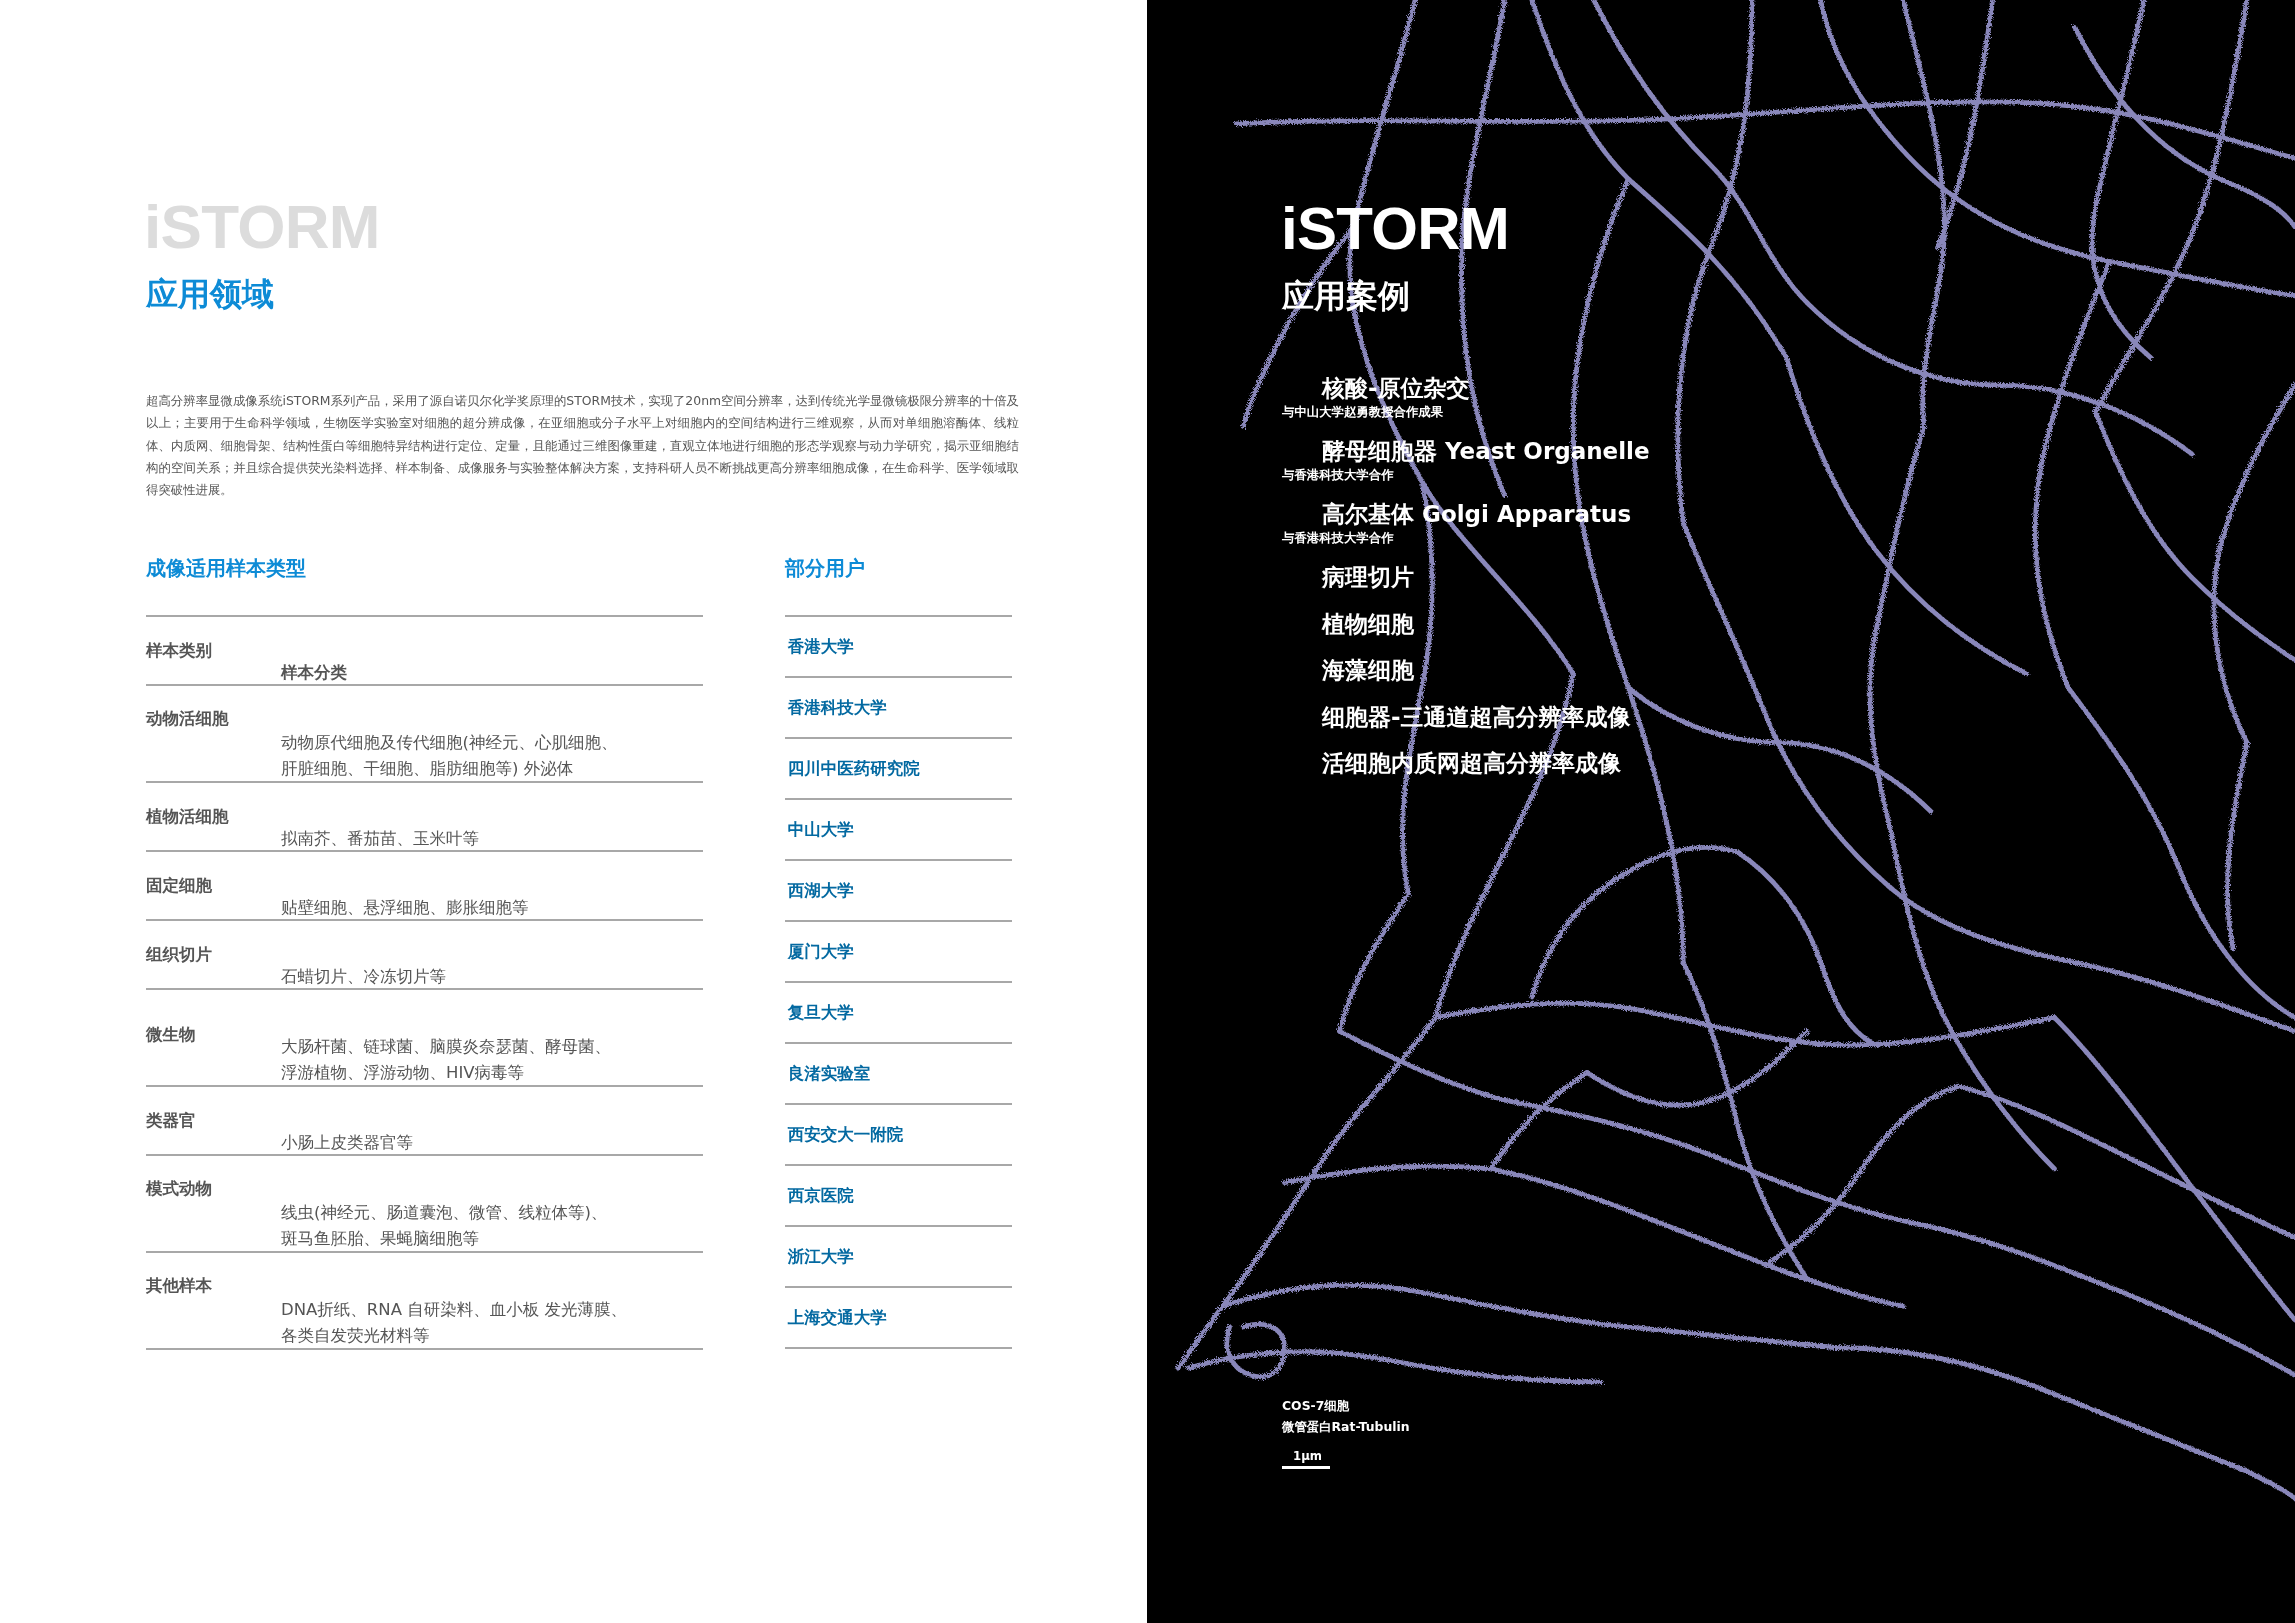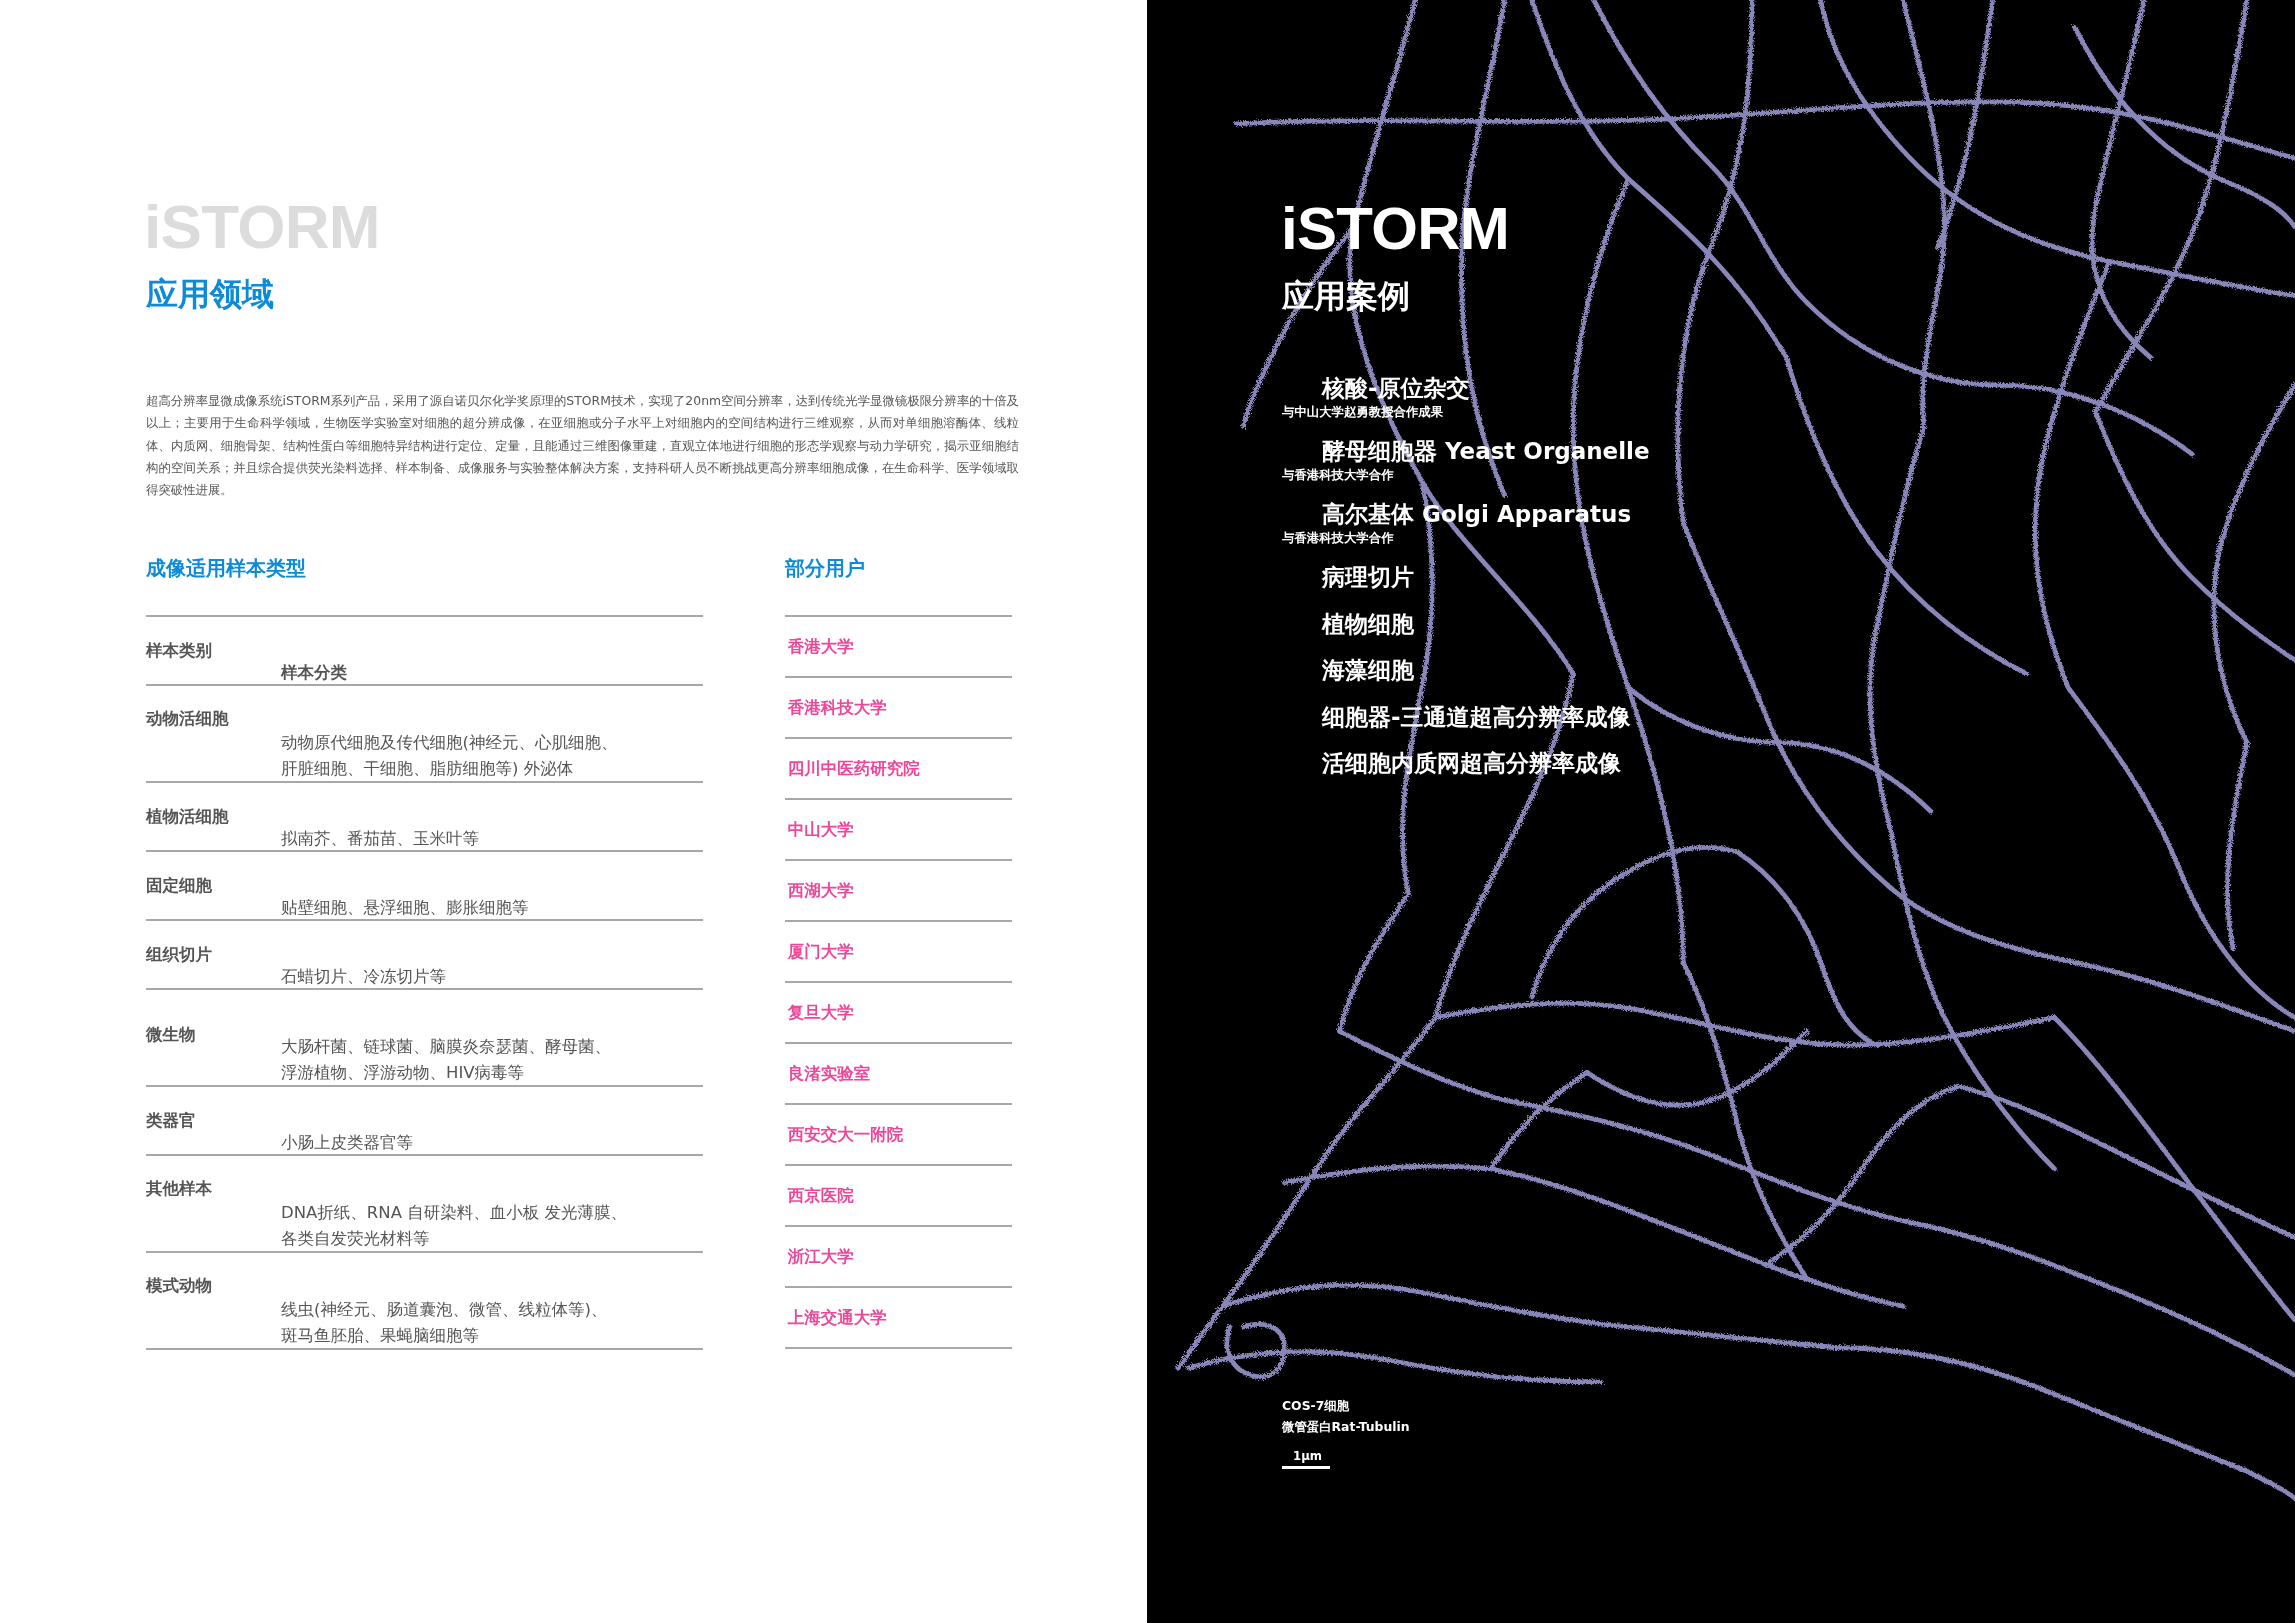--- a/index.html
+++ b/index.html
@@ -10,21 +10,21 @@
   .title-blue { position:absolute; left:146px; top:275px; font-size:32px; font-weight:700; color:#0d8bd6; line-height:1.2; }
   .intro { position:absolute; left:146px; top:390px; width:873px; font-size:12.4px; line-height:22.3px; color:#555555; text-align:justify; }
   .sec-title { position:absolute; font-size:20px; font-weight:700; color:#0d8bd6; }
   .samples { position:absolute; left:146px; top:615px; width:557px; }
   .row { border-top:2.1px solid #a8a8a8; display:flex; align-items:center; }
   .row:last-child { border-bottom:2.1px solid #a8a8a8; }
   .c1 { width:135px; font-size:16.5px; font-weight:700; color:#555555; padding-left:0; }
   .c2 { flex:1; font-size:16.5px; color:#555555; line-height:26px;margin-top:44px; }
   .head .c2 { font-weight:700; }
   .users { position:absolute; left:785px; top:615px; width:227px; }
-  .urow { border-top:2.1px solid #a8a8a8; height:59px; display:flex; align-items:center; font-size:16.5px; font-weight:700; color:#ec4899; padding-left:2.7px; }
+  .urow { border-top:2.1px solid #a8a8a8; height:59px; display:flex; align-items:center; font-size:16.5px; font-weight:700; color:#0369a1; padding-left:2.7px; }
   .urow:last-child { border-bottom:2.1px solid #a8a8a8; }
   .net { position:absolute; left:0; top:0; }
   .logo-white { position:absolute; left:1281px; top:199px; font-family:"Liberation Sans", sans-serif; font-size:60px; font-weight:700; color:#ffffff; letter-spacing:-0.7px; line-height:1; z-index:2; }
   .title-white { position:absolute; left:1283px; top:275px; font-size:32px; font-weight:700; color:#ffffff; z-index:2; }
   .cases { position:absolute; left:1283px; top:373px; z-index:2; color:#ffffff; }
   .case { margin-bottom:15px; }
   .case .t { font-size:23px; font-weight:700; line-height:30px;margin-left:40px; }
   .case .s { font-size:12.4px; font-weight:700; line-height:18px; }
   .caption { position:absolute; left:1283px; top:1396px; z-index:2; color:#ffffff; font-size:12.4px; font-weight:700; line-height:20.6px; }
   .scale { position:absolute; left:1283px; top:1449px; z-index:2; color:#ffffff; font-size:11.7px; font-weight:700; }
@@ -68,31 +68,31 @@
       <div class="c2">
           <div>大肠杆菌、链球菌、脑膜炎奈瑟菌、酵母菌、</div>
           <div>浮游植物、浮游动物、HIV病毒等</div>
         </div>
     </div>
     <div class="row" style="height:67px;">
       <div class="c1">类器官</div>
       <div class="c2">小肠上皮类器官等</div>
     </div>
     <div class="row" style="height:95px;">
+      <div class="c1" style="align-self:flex-start; padding-top:22px;">模式动物</div>
+      <div class="c2">
+          <div>线虫(神经元、肠道囊泡、微管、线粒体等)、</div>
+          <div>斑马鱼胚胎、果蝇脑细胞等</div>
+        </div>
+    </div>
+    <div class="row" style="height:95px;">
       <div class="c1" style="align-self:flex-start; padding-top:22px;">其他样本</div>
       <div class="c2">
           <div>DNA折纸、RNA 自研染料、血小板 发光薄膜、</div>
           <div>各类自发荧光材料等</div>
-        </div>
-    </div>
-    <div class="row" style="height:95px;">
-      <div class="c1" style="align-self:flex-start; padding-top:22px;">模式动物</div>
-      <div class="c2">
-          <div>线虫(神经元、肠道囊泡、微管、线粒体等)、</div>
-          <div>斑马鱼胚胎、果蝇脑细胞等</div>
         </div>
     </div>
   </div>
 
   <div class="sec-title" style="left:785px; top:555px;">部分用户</div>
   <div class="users">
     <div class="urow">香港大学</div>
     <div class="urow">香港科技大学</div>
     <div class="urow">四川中医药研究院</div>
     <div class="urow">中山大学</div>

